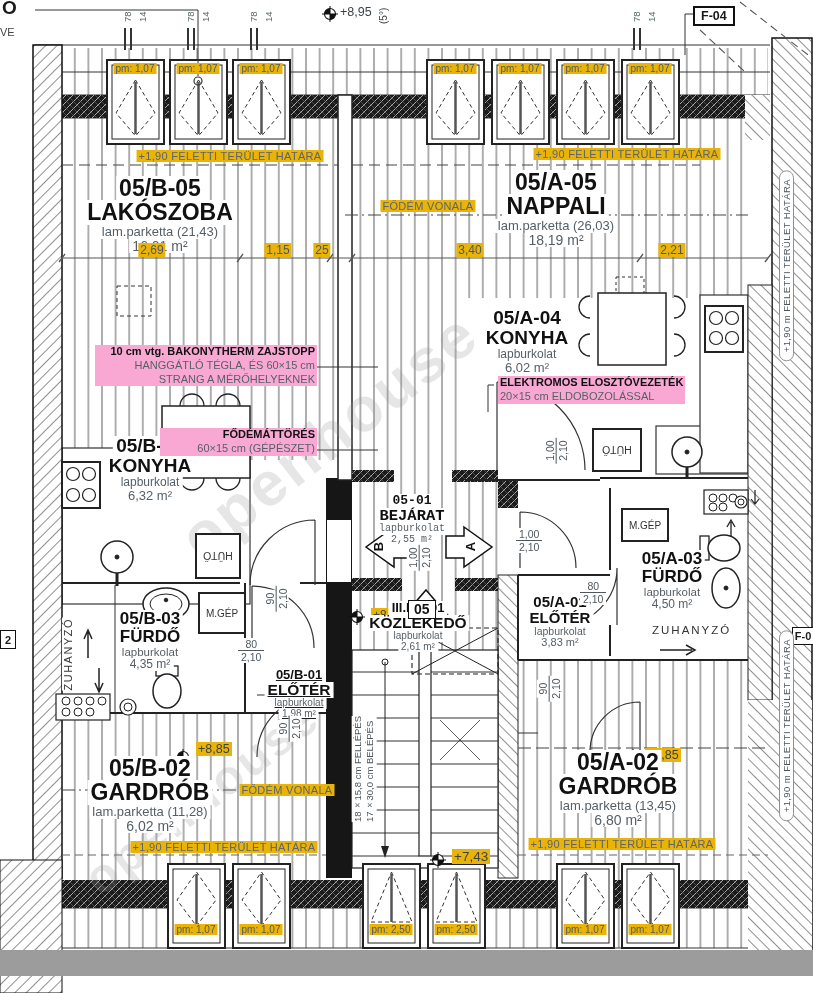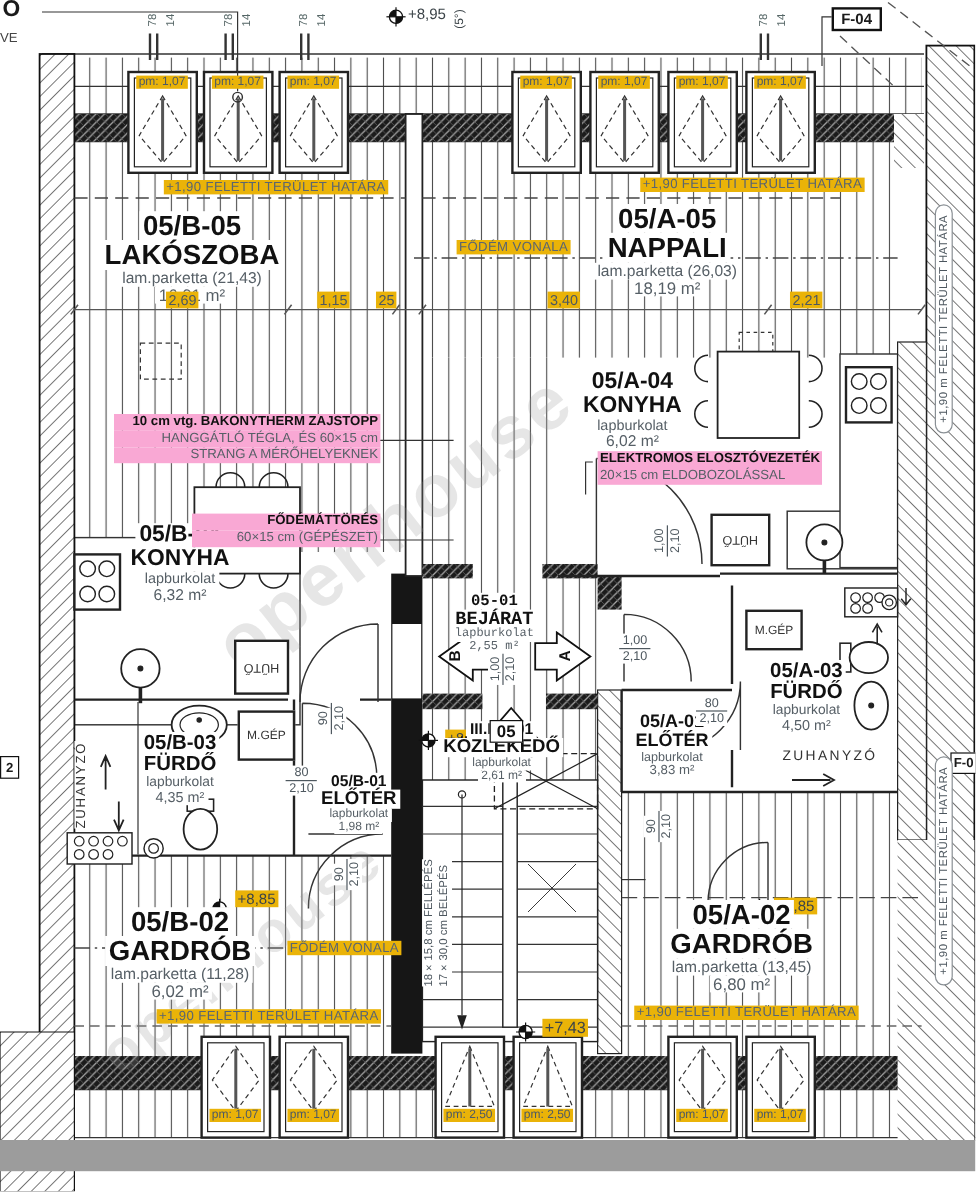--- a/index.html
+++ b/index.html
@@ -420,21 +420,21 @@
   <div class="rname">BEJÁRAT</div>
   <div class="rfin">lapburkolat</div>
   <div class="rarea">2,55 m²</div>
 </div>
 <div class="room sz-s" style="left:150px;top:610px;">
   <div class="rid">05/B-03</div>
   <div class="rname">FÜRDŐ</div>
   <div class="rfin">lapburkolat</div>
   <div class="rarea">4,35 m²</div>
 </div>
-<div class="room sz-xs" style="left:299px;top:644px;">
+<div class="room sz-xs" style="left:299px;top:668px;text-decoration:underline;">
   <div class="rid">05/B-01</div>
   <div class="rname">ELŐTÉR</div>
   <div class="rfin">lapburkolat</div>
   <div class="rarea">1,98 m²</div>
 </div>
 <div class="room sz-xs" style="left:418px;top:601px;">
   <div class="rid">III.EM-01</div>
   <div class="rname">KÖZLEKEDŐ</div>
   <div class="rfin">lapburkolat</div>
   <div class="rarea">2,61 m²</div>

